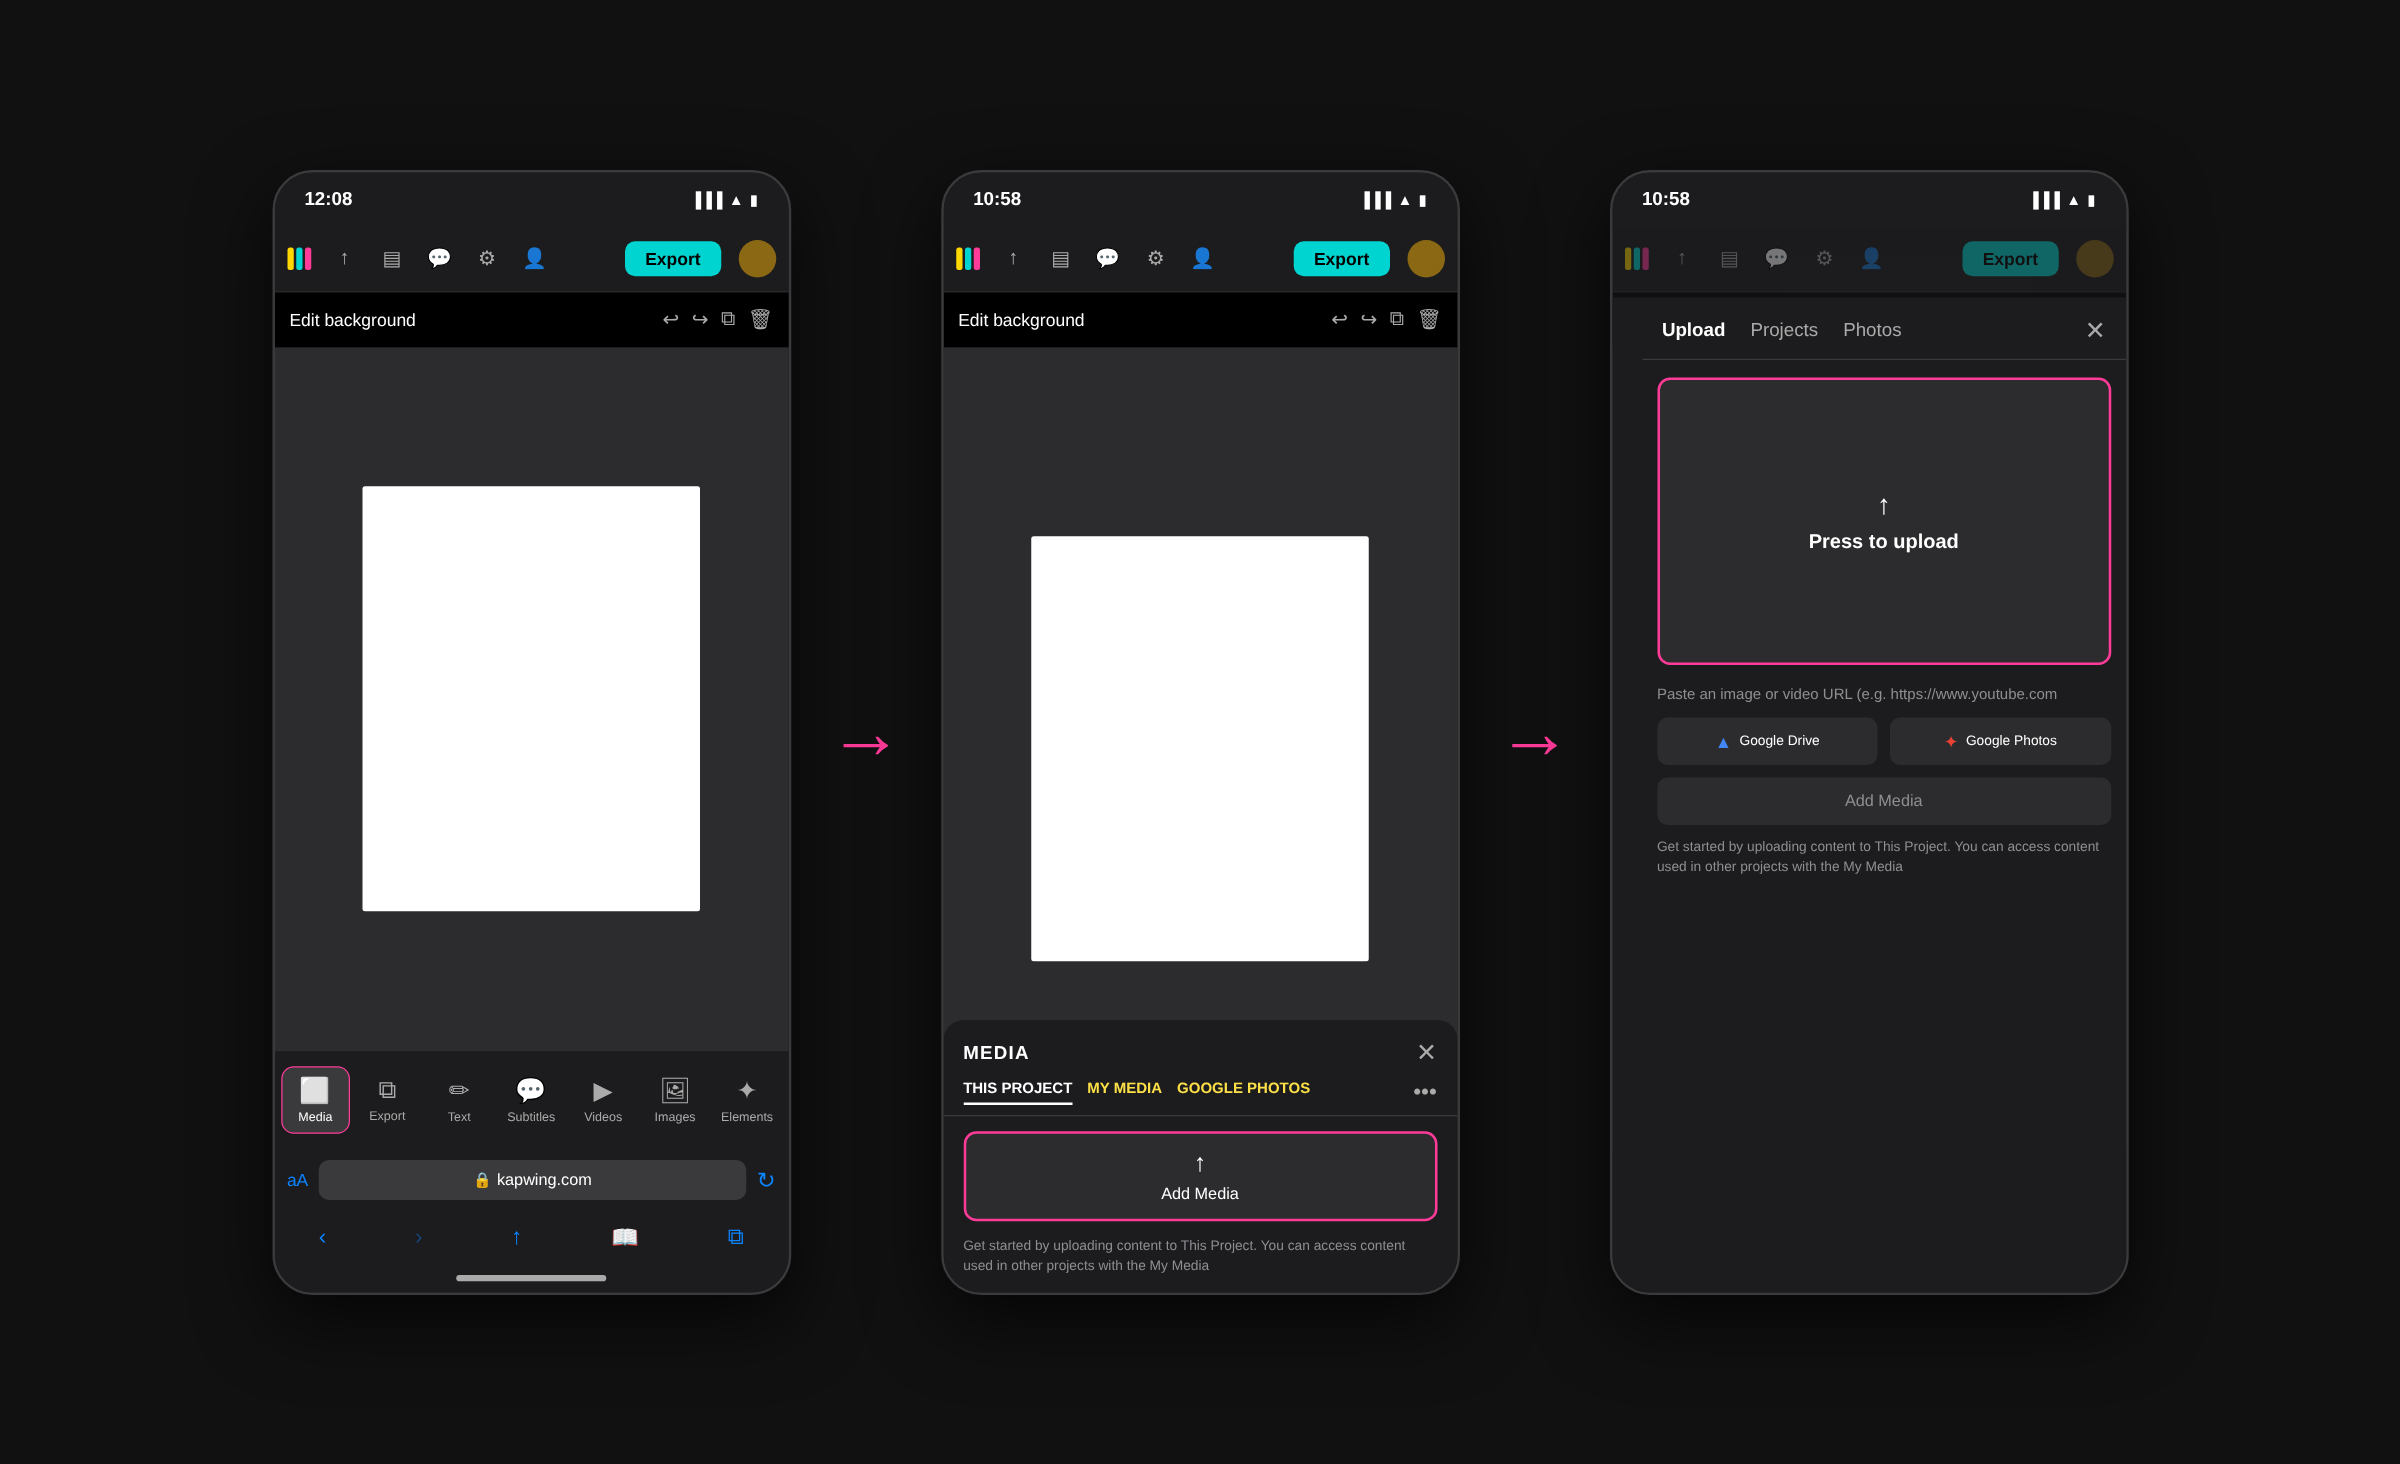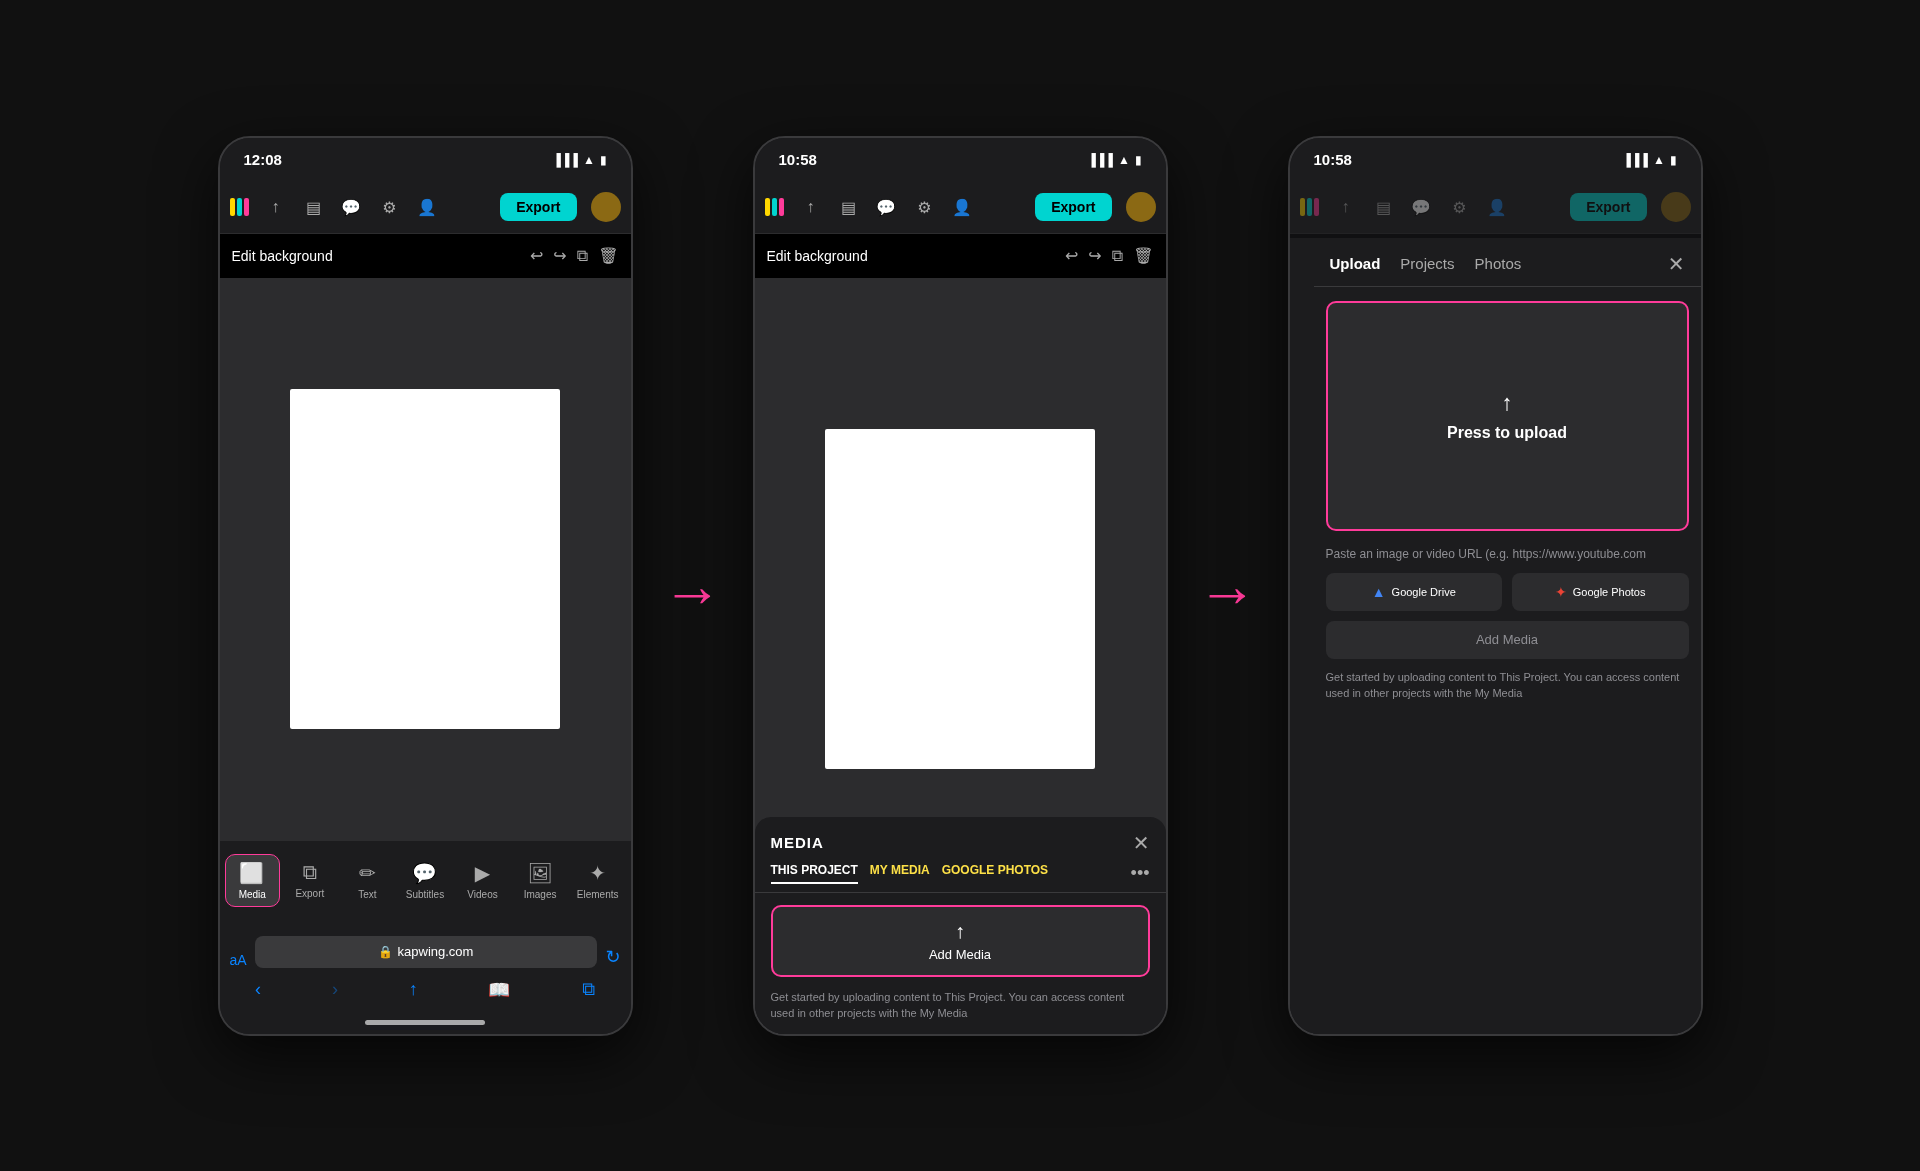--- a/index.html
+++ b/index.html
@@ -182,21 +182,21 @@
     }
     .nav-icon {
       font-size: 20px;
     }
 
     
     .browser-bar {
       height: 48px;
       background: #1c1c1e;
       display: flex;
-      align-items: flex-end;
+      align-items: center;
       padding: 0 10px;
       gap: 8px;
       flex-shrink: 0;
     }
     .url-bar {
       flex: 1;
       height: 32px;
       background: #3a3a3c;
       border-radius: 8px;
       display: flex;

